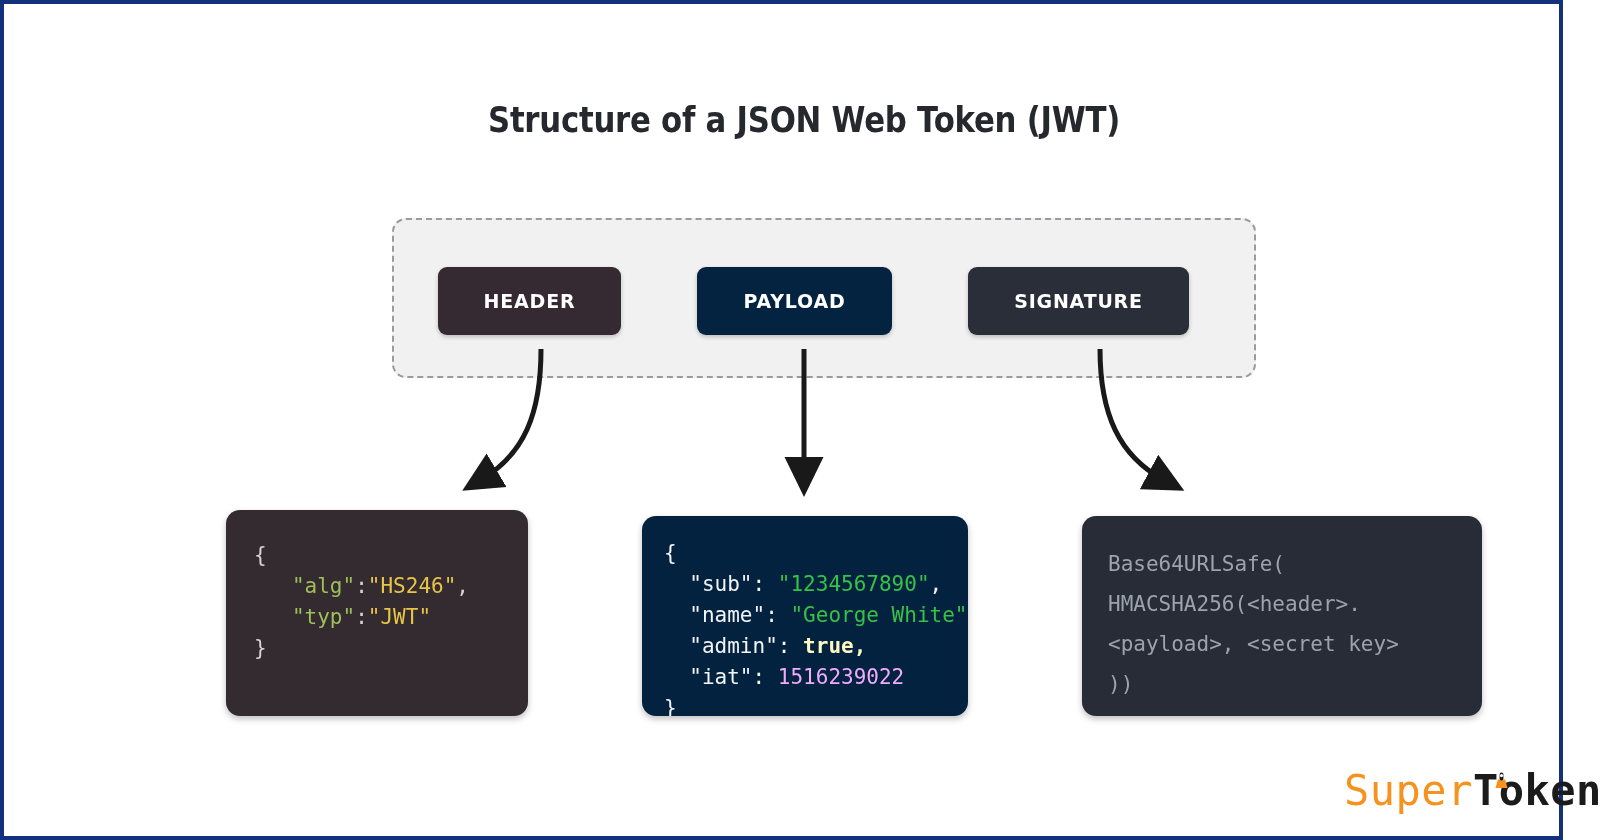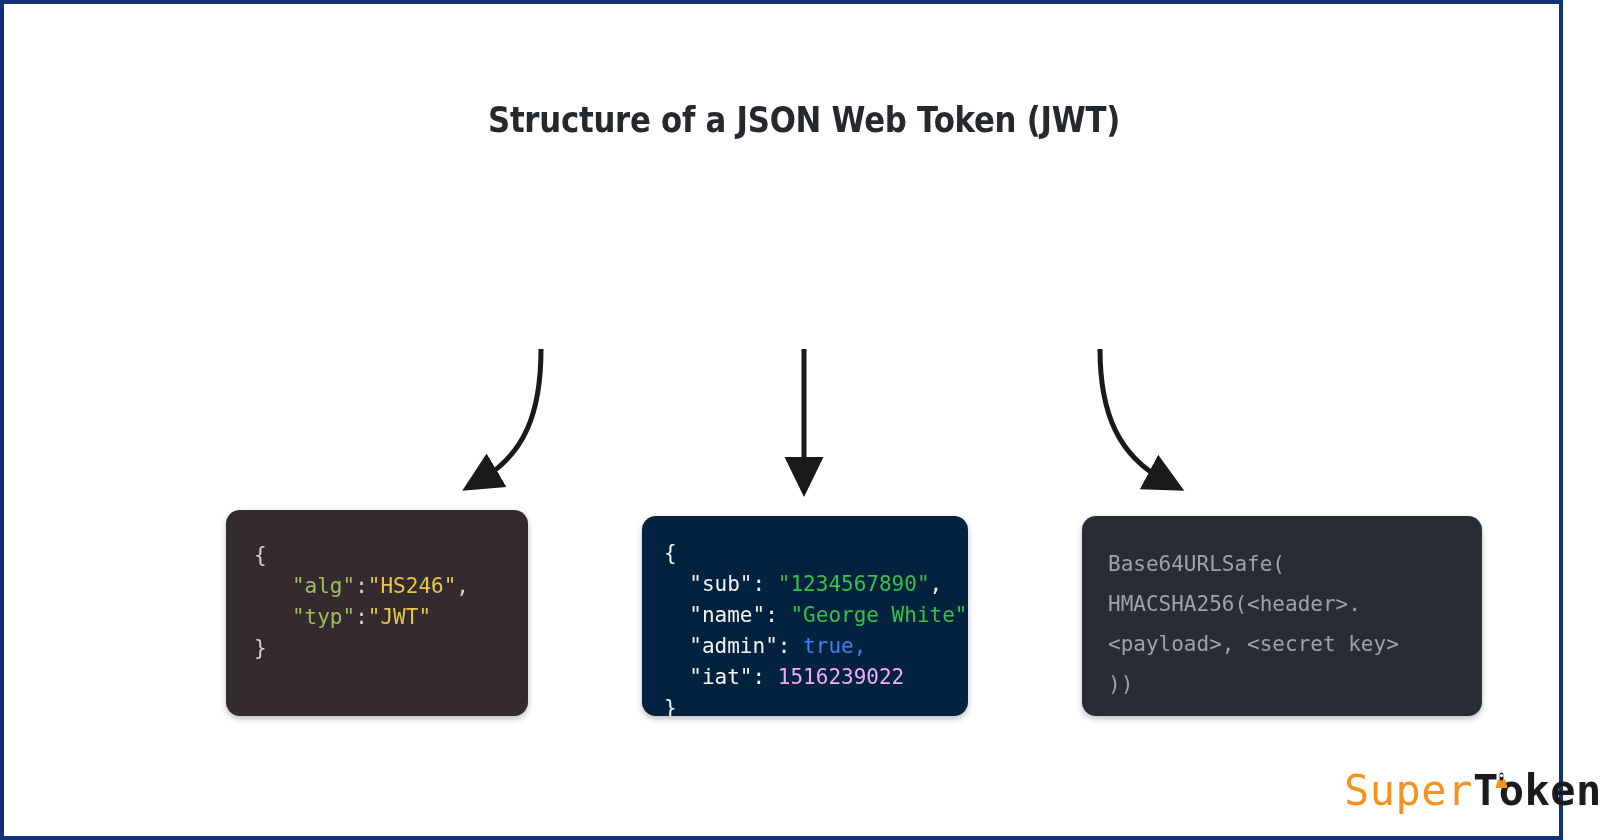--- a/index.html
+++ b/index.html
@@ -109,21 +109,21 @@
     background: #282c36;
     padding: 28px 0 0 26px;
     line-height: 40px;
   }
 
   .tok-punct  { color: #d6d2cf; }
   .tok-key-g  { color: #9fbf5a; }
   .tok-val-y  { color: #e8c547; }
   .tok-key-w  { color: #f2f4f5; }
   .tok-str-g  { color: #35c247; }
-  .tok-bool   { color: #3b82f6; }
+  .tok-bool   { color: #fef9c3; font-weight: bold; }
   .tok-num    { color: #f0abfc; }
   .tok-plain  { color: #9ba3af; }
 
   
   #brand-logo {
     position: absolute;
     left: 1340px;
     top: 762px;
     display: flex;
     align-items: baseline;
@@ -142,20 +142,31 @@
     height: 19px;
   }
 </style>
 </head>
 <body>
 
 <div id="diagram-root">
 
   <div id="page-title">Structure of a JSON Web Token (JWT)</div>
 
+  <div id="token-container">
+    <div class="part-chip" id="chip-header">
+      <span>HEADER</span>
+    </div>
+    <div class="part-chip" id="chip-payload">
+      <span>PAYLOAD</span>
+    </div>
+    <div class="part-chip" id="chip-signature">
+      <span>SIGNATURE</span>
+    </div>
+  </div>
 
   <svg id="arrow-layer" viewBox="0 0 1600 840">
     <defs>
       <marker id="ah" markerWidth="9" markerHeight="9" refX="3.4" refY="4.5" orient="auto">
         <path d="M0,0.6 L8,4.5 L0,8.4 z" fill="#191919"></path>
       </marker>
     </defs>
     <path d="M 537,345 C 537,410 520,450 478,475" stroke="#191919" stroke-width="5" fill="none" marker-end="url(#ah)"></path>
     <path d="M 800,345 L 800,470" stroke="#191919" stroke-width="5" fill="none" marker-end="url(#ah)"></path>
     <path d="M 1096,345 C 1096,410 1115,452 1160,476" stroke="#191919" stroke-width="5" fill="none" marker-end="url(#ah)"></path>

